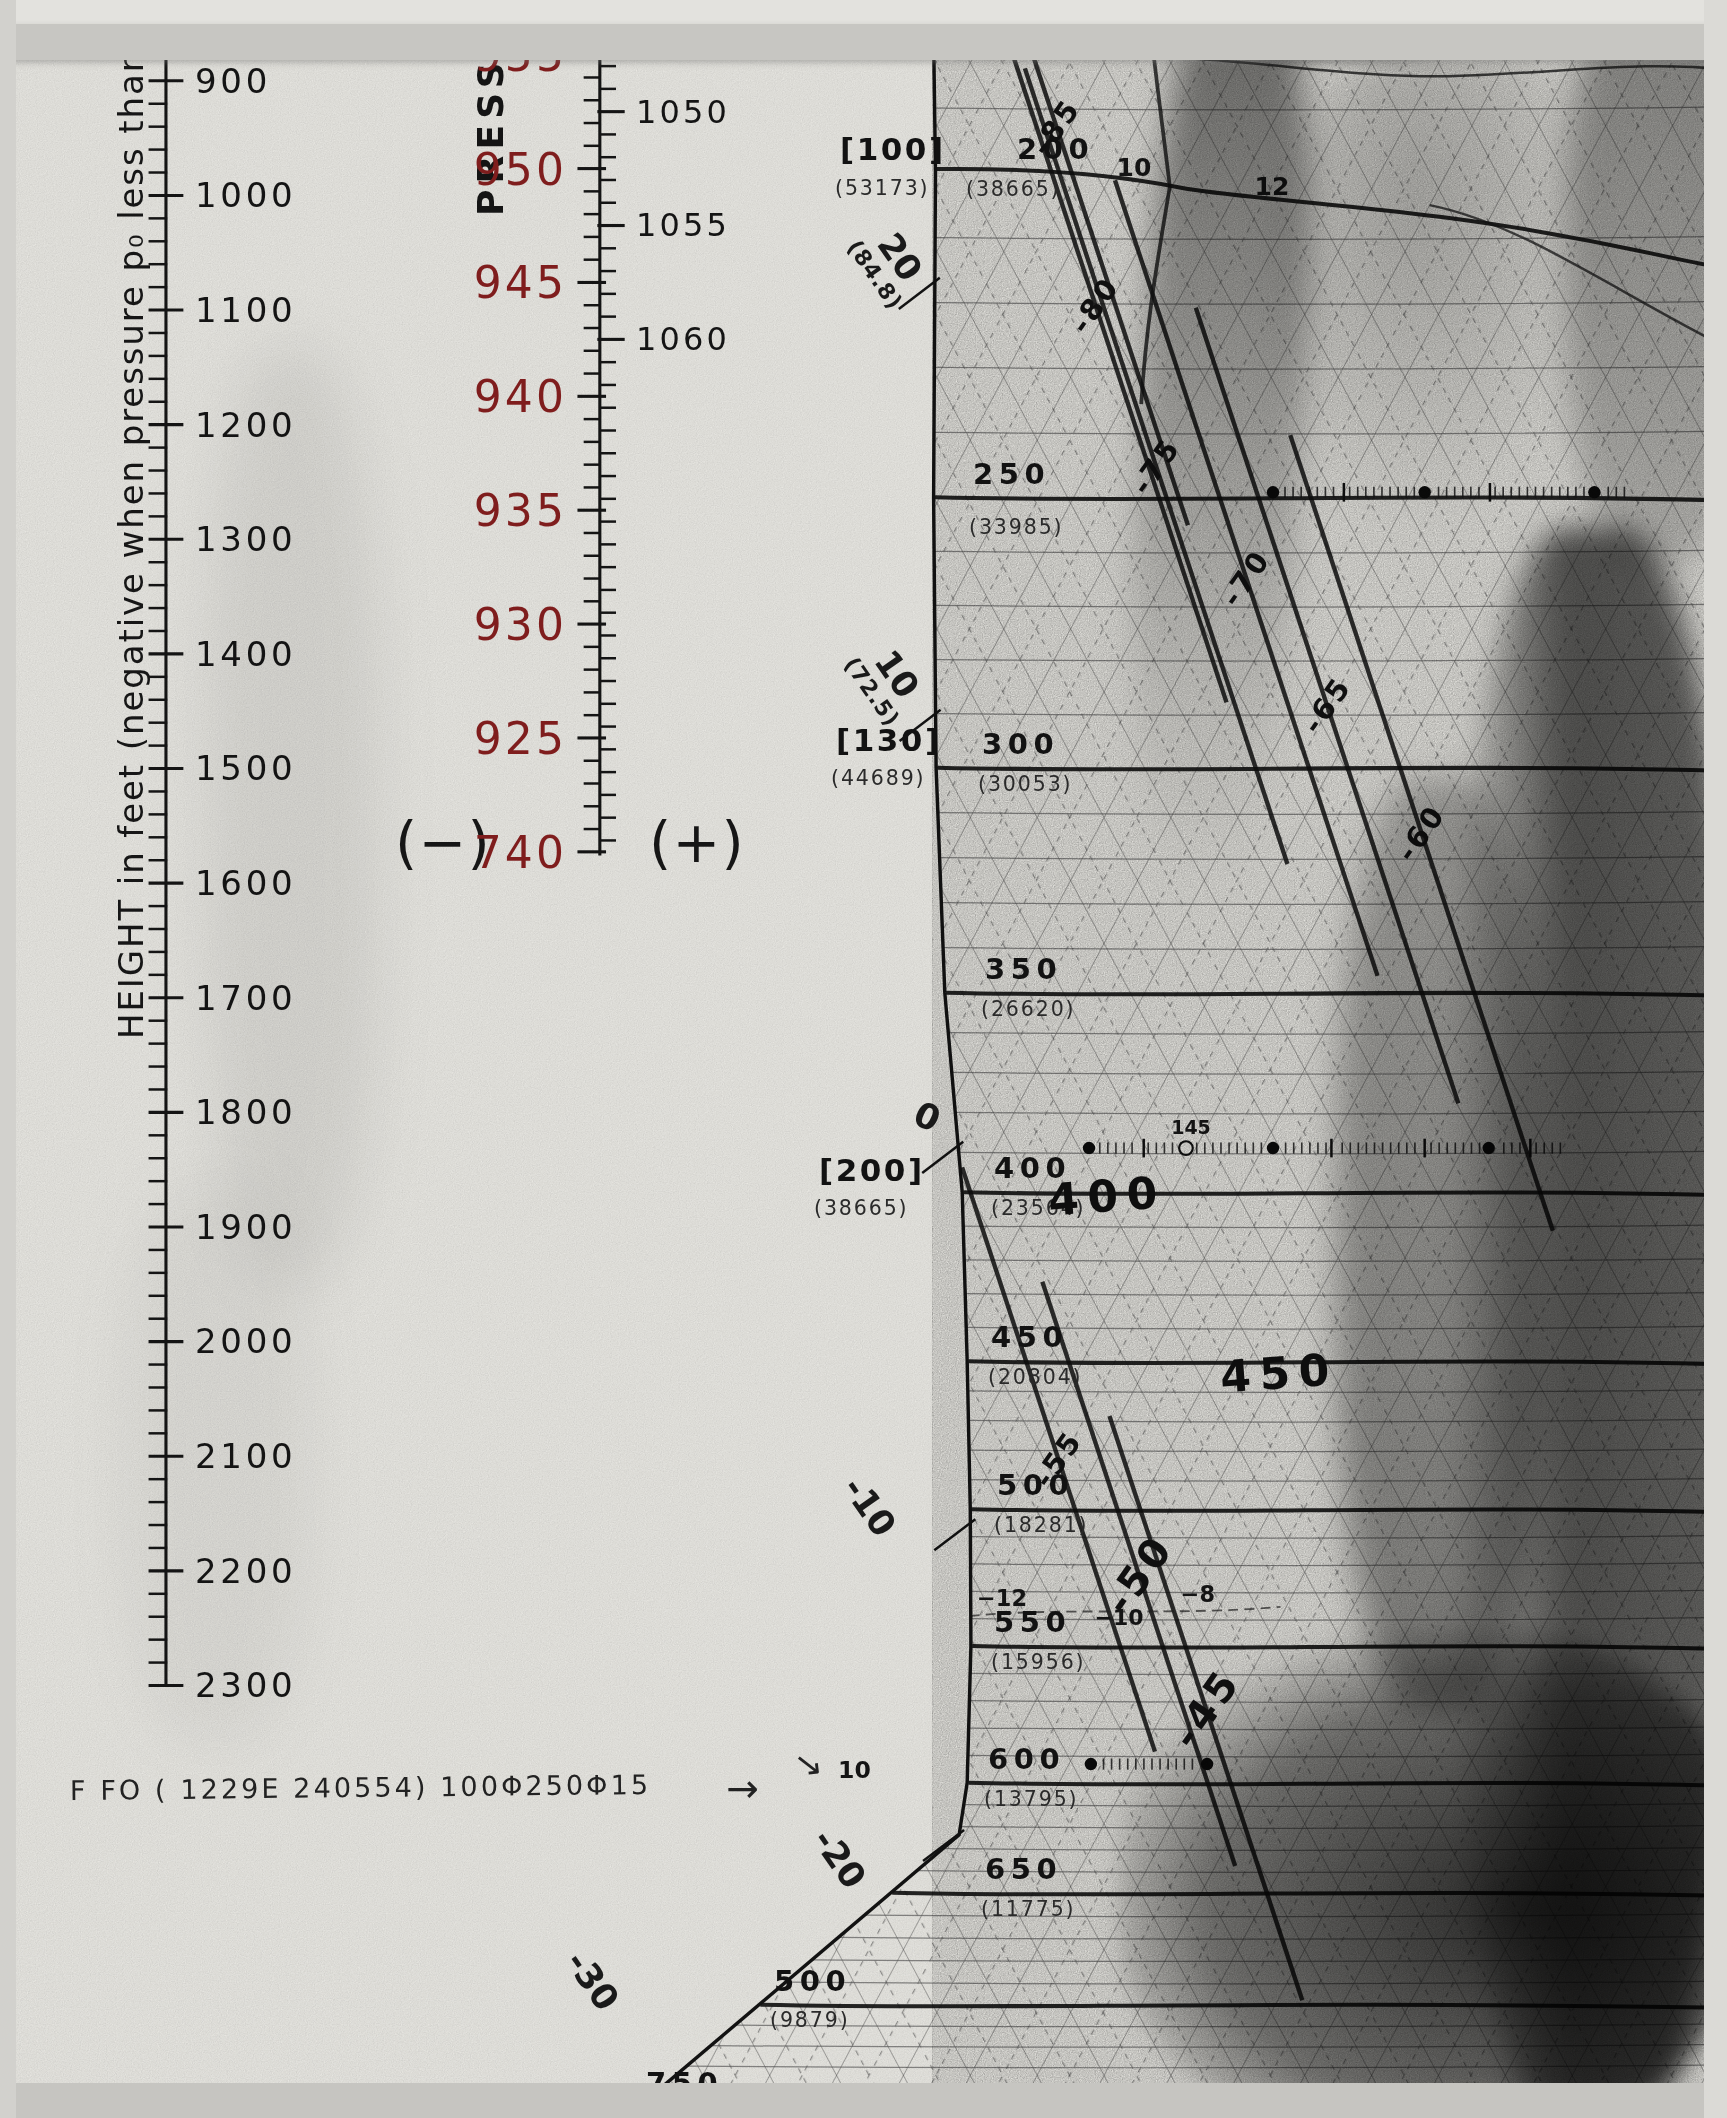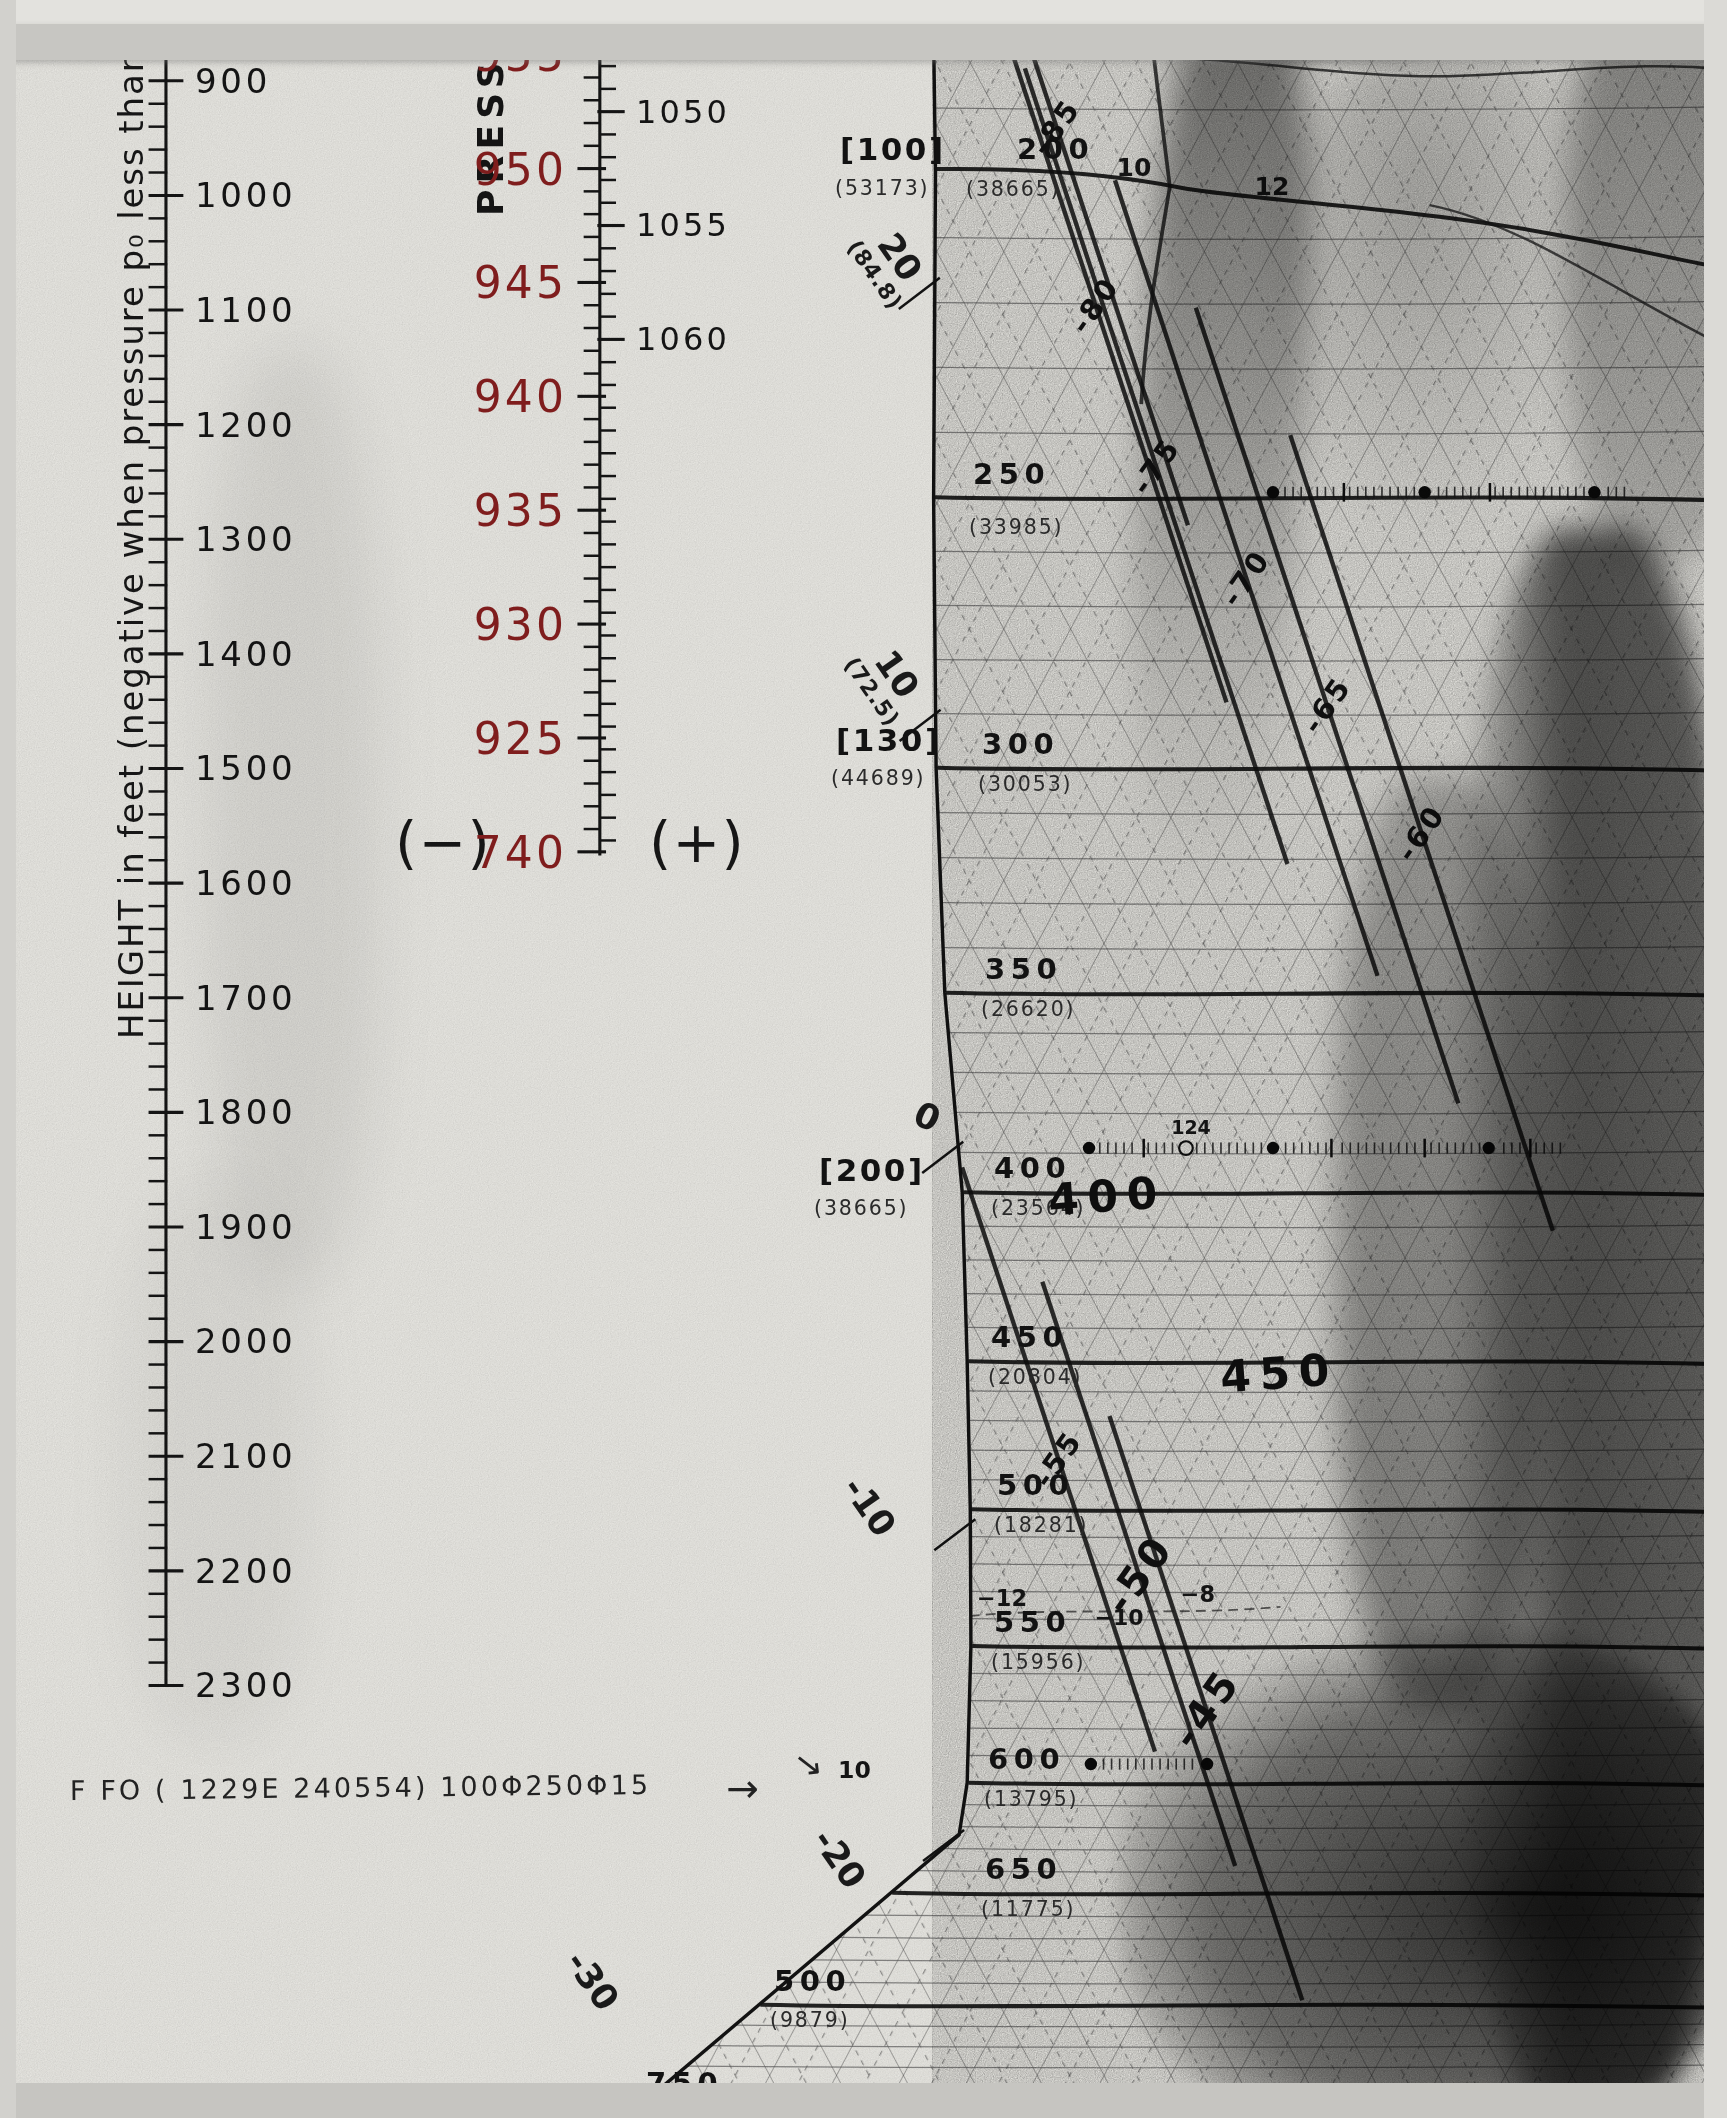--- a/index.html
+++ b/index.html
@@ -492,21 +492,21 @@
       <div class="iso" style="left:1246px;top:578px;transform:translate(-50%,-50%) rotate(-55deg);">-70</div>
       <div class="iso" style="left:1327px;top:705px;transform:translate(-50%,-50%) rotate(-55deg);">-65</div>
       <div class="iso" style="left:1421px;top:833px;transform:translate(-50%,-50%) rotate(-55deg);">-60</div>
       <div class="iso" style="left:1058px;top:1459px;transform:translate(-50%,-50%) rotate(-55deg);">-55</div>
       <div class="iso big" style="left:1139px;top:1574px;transform:translate(-50%,-50%) rotate(-55deg);">-50</div>
       <div class="iso big" style="left:1206px;top:1708px;transform:translate(-50%,-50%) rotate(-55deg);">-45</div>
       <div class="biglvl" style="left:1107px;top:1196px;transform:translate(-50%,-50%) rotate(-4deg);">400</div>
       <div class="biglvl" style="left:1279px;top:1373px;transform:translate(-50%,-50%) rotate(-4deg);">450</div>
       <div class="trace" style="left:1134px;top:167px;font-size:25px;transform:translate(-50%,-50%);">10</div>
       <div class="trace" style="left:1272px;top:186px;font-size:25px;transform:translate(-50%,-50%);">12</div>
-      <div class="trace" style="left:1191px;top:1127px;font-size:19px;transform:translate(-50%,-50%);">124</div>
+      <div class="trace" style="left:1191px;top:1127px;font-size:19px;transform:translate(-50%,-50%);">145</div>
       <div class="trace" style="left:1002px;top:1598px;font-size:22.4px;transform:translate(-50%,-50%);">−12</div>
       <div class="trace" style="left:1119px;top:1617px;font-size:22px;transform:translate(-50%,-50%);">−10</div>
       <div class="trace" style="left:1198px;top:1594px;font-size:22.4px;transform:translate(-50%,-50%);">−8</div>
     </div>
 
   <div id="smudges">
       <div class="smudge" style="left:1140px;top:-37px;width:162px;height:932px;background:linear-gradient(180deg, rgba(45,45,45,.62), rgba(70,70,70,.30) 55%, rgba(90,90,90,.12) 80%, transparent);filter:blur(16px);border-radius:40%;transform:rotate(3deg);"></div>
       <div class="smudge" style="left:1280px;top:50px;width:336px;height:485px;background:radial-gradient(ellipse at 40% 30%, rgba(90,90,90,.34), transparent 70%);filter:blur(18.6px);border-radius:40%;"></div>
       <div class="smudge" style="left:1448px;top:528px;width:292px;height:1616px;background:linear-gradient(90deg, transparent, rgba(35,35,35,.72) 40%, rgba(45,45,45,.66));filter:blur(13.7px);border-radius:40%;"></div>
       <div class="smudge" style="left:1566px;top:-25px;width:186px;height:590px;background:linear-gradient(180deg, rgba(60,60,60,.5), rgba(80,80,80,.25));filter:blur(16px);border-radius:40%;"></div>

